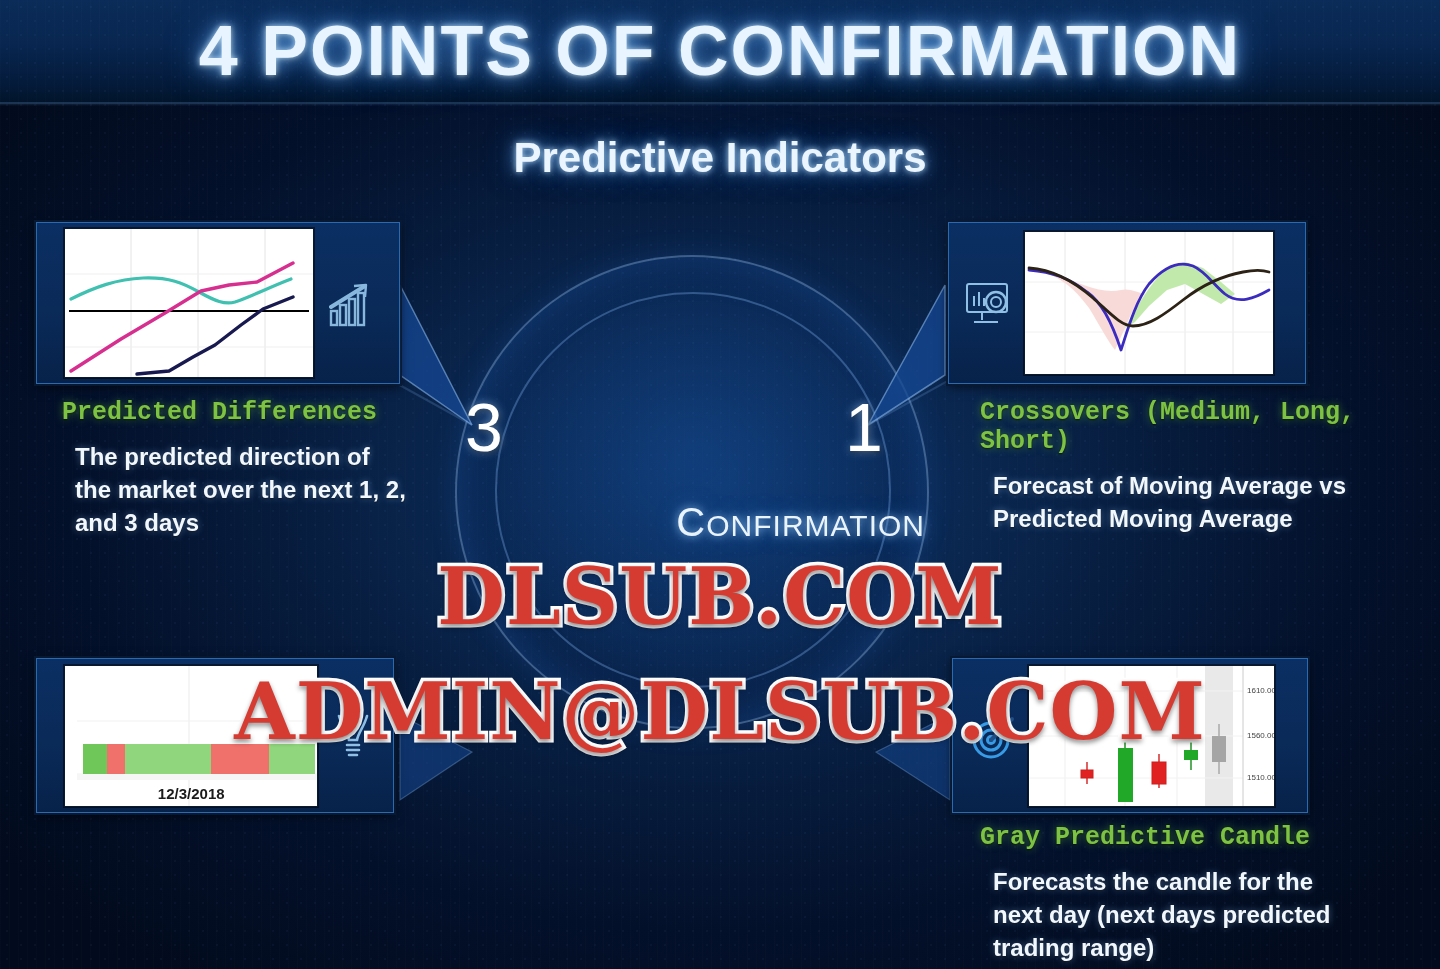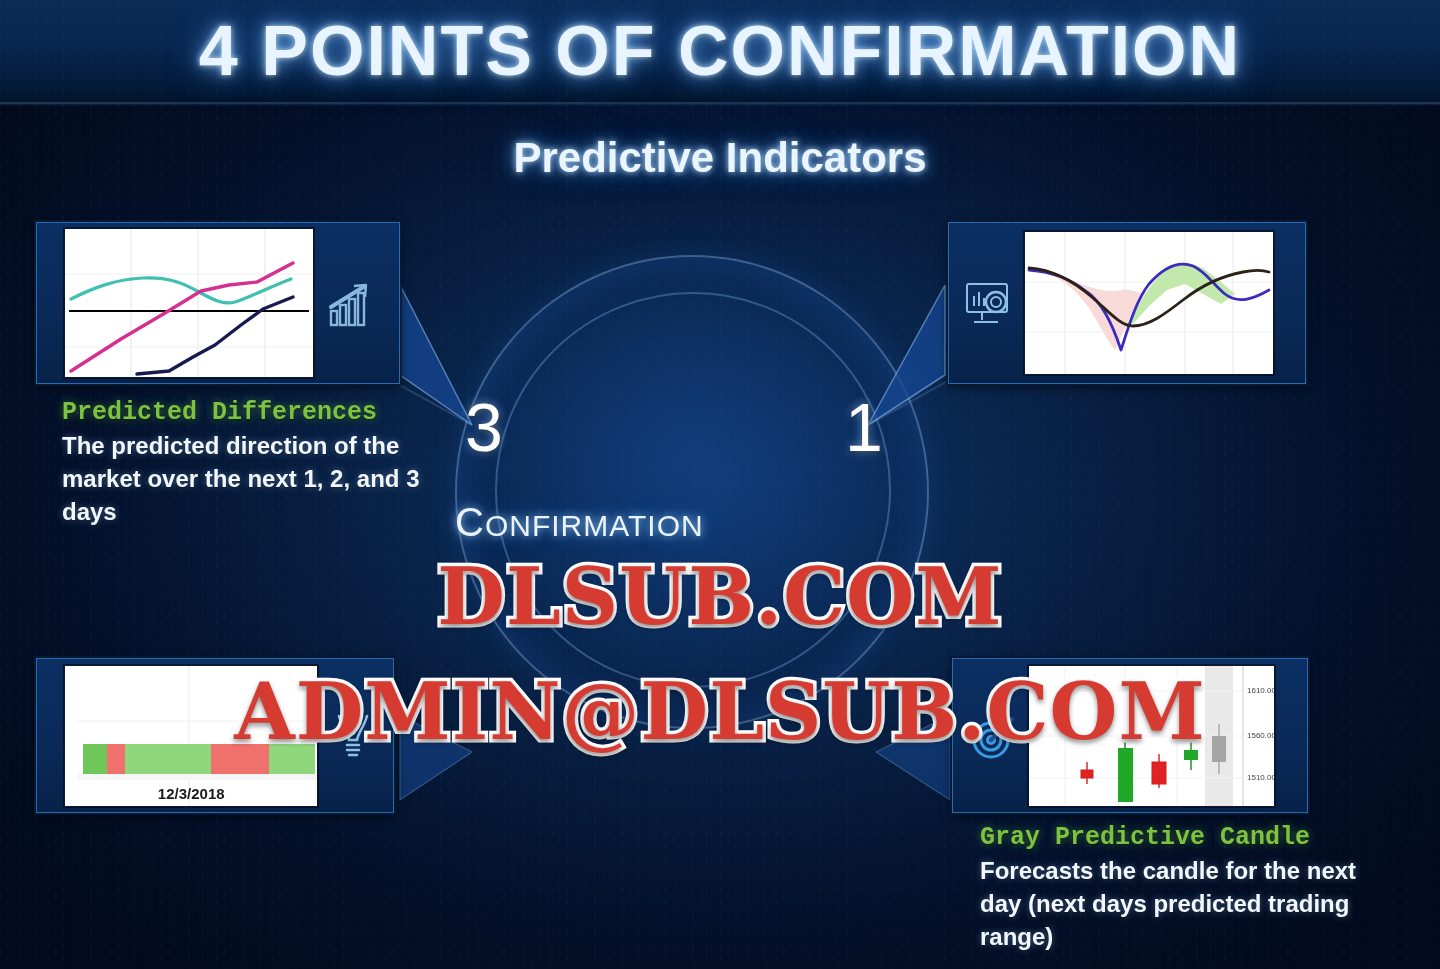--- a/index.html
+++ b/index.html
@@ -101,21 +101,21 @@
   }
   #ring-inner {
     left: 495px; top: 292px;
     width: 392px; height: 392px;
     border: 2px solid rgba(130,180,240,.34);
   }
   #confirmation {
     position: absolute;
     left: 455px; top: 500px;
     width: 470px;
-    text-align: left;
+    text-align: right;
     color: #eaf4ff;
     font-size: 40px;
     letter-spacing: 1px;
     text-shadow: 0 0 8px rgba(160,210,255,.85), 0 0 20px rgba(70,150,245,.6);
   }
   #confirmation .sc { font-size: 30px; }
 
   
   .bignum {
     position: absolute;
@@ -164,21 +164,21 @@
   .block { position: absolute; }
   .block h3 {
     margin: 0 0 2px 0;
     font-size: 25px;
     font-weight: bold;
     color: #7dc242;
     text-shadow: 0 0 8px rgba(100,190,60,.55), 0 1px 2px rgba(0,0,0,.8);
     font-family: Liberation Mono, monospace;
   }
   .block p {
-    margin: 0;
+    margin: 13px;
     font-size: 24px;
     line-height: 33px;
     color: #f2f8ff;
     font-weight: bold;
     text-shadow: 0 0 7px rgba(150,200,255,.45), 0 1px 2px rgba(0,0,0,.8);
   }
 
   
   .watermark {
     position: absolute;
@@ -307,20 +307,22 @@
           <path d="M4,38 C30,40 48,54 64,76 C74,92 82,108 90,118 L100,96 C106,82 112,68 120,62 L120,62 C112,60 104,56 96,58 C76,62 56,52 30,42 L4,38 Z" fill="#f8d9d6" opacity="0.95"></path>
           <path d="M100,96 C112,74 126,50 142,36 L160,30 L178,36 L196,50 L210,62 L196,72 L178,62 L160,52 L142,58 L124,74 L110,90 Z" fill="#bfe8a8" opacity="0.95"></path>
           <path d="M4,38 C28,40 44,46 62,60 C76,70 86,88 96,118 C102,100 110,70 124,52 C138,36 152,28 168,34 C180,39 188,52 200,62 C214,73 230,66 244,58" fill="none" stroke="#3b2bbf" stroke-width="2.8" stroke-linecap="round" stroke-linejoin="round"></path>
           <path d="M4,36 C30,38 50,50 68,66 C84,80 96,94 108,94 C124,94 140,82 158,68 C176,54 196,44 218,40 C228,38 238,38 244,40" fill="none" stroke="#2c2216" stroke-width="2.8" stroke-linecap="round" stroke-linejoin="round"></path>
         </svg>
       </div>
     </div>
   </div>
 
   <div class="block" style="left:980px; top:398px; width:450px;">
+    <h3>Crossovers (Medium, Long, Short)</h3>
+    <p>Forecast of Moving Average vs Predicted Moving Average</p>
   </div>
 
   <div class="card" style="left:36px; top:658px; width:358px; height:155px;">
     <div class="card-inner">
       <div class="thumb" style="width:242px; height:140px; margin-left:22px;padding-left:12px;">
         <svg width="242" height="140" viewBox="0 0 242 140">
           <rect width="242" height="140" fill="#ffffff"></rect>
           <line x1="112" y1="0" x2="112" y2="140" stroke="#ebebeb"></line>
           <line x1="0" y1="55" x2="242" y2="55" stroke="#f1f1f1"></line>
           <line x1="0" y1="108" x2="242" y2="108" stroke="#f1f1f1"></line>

